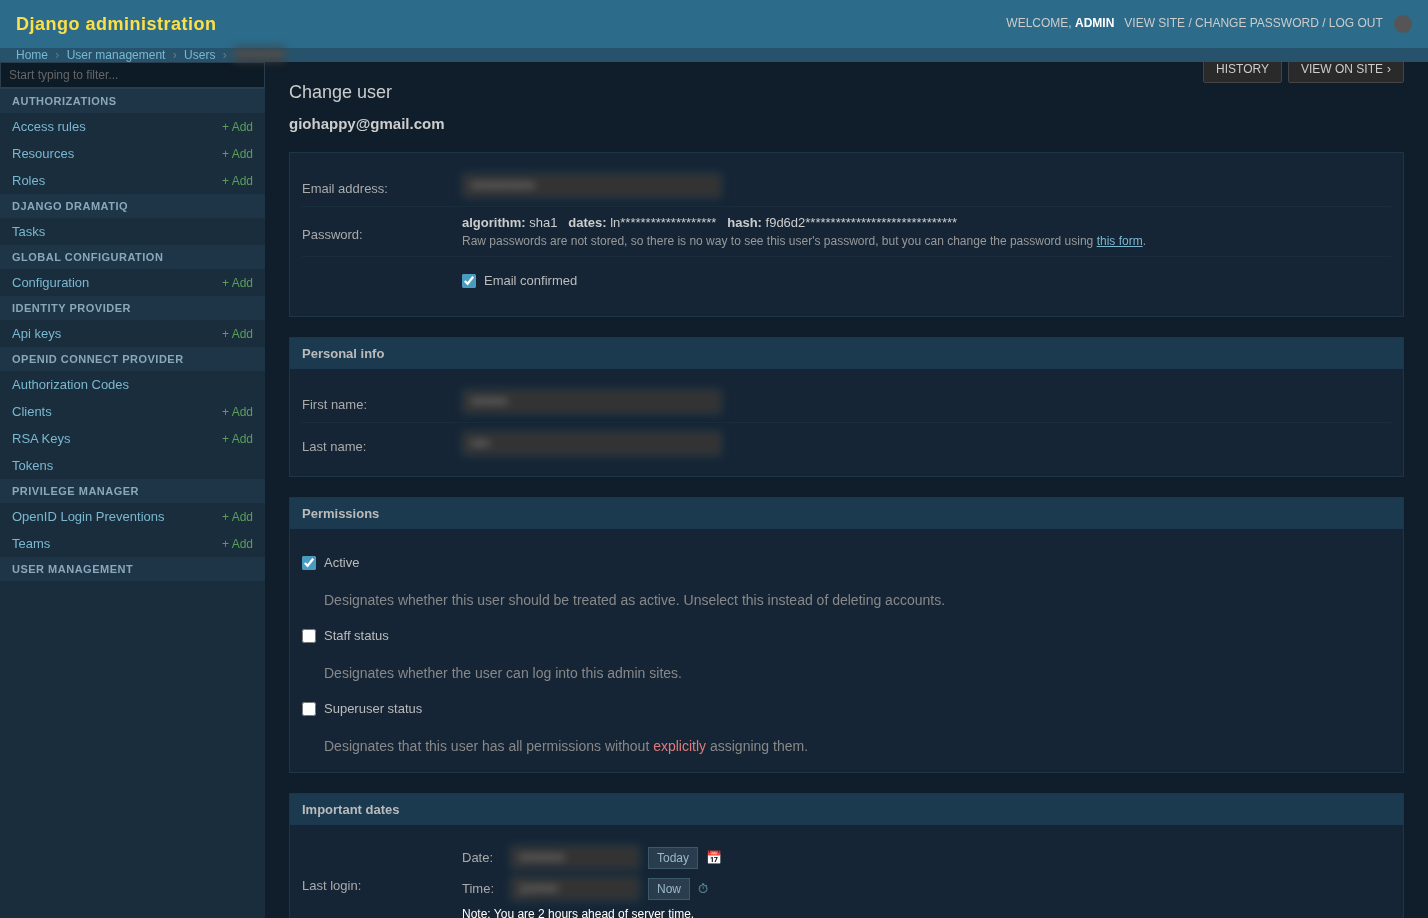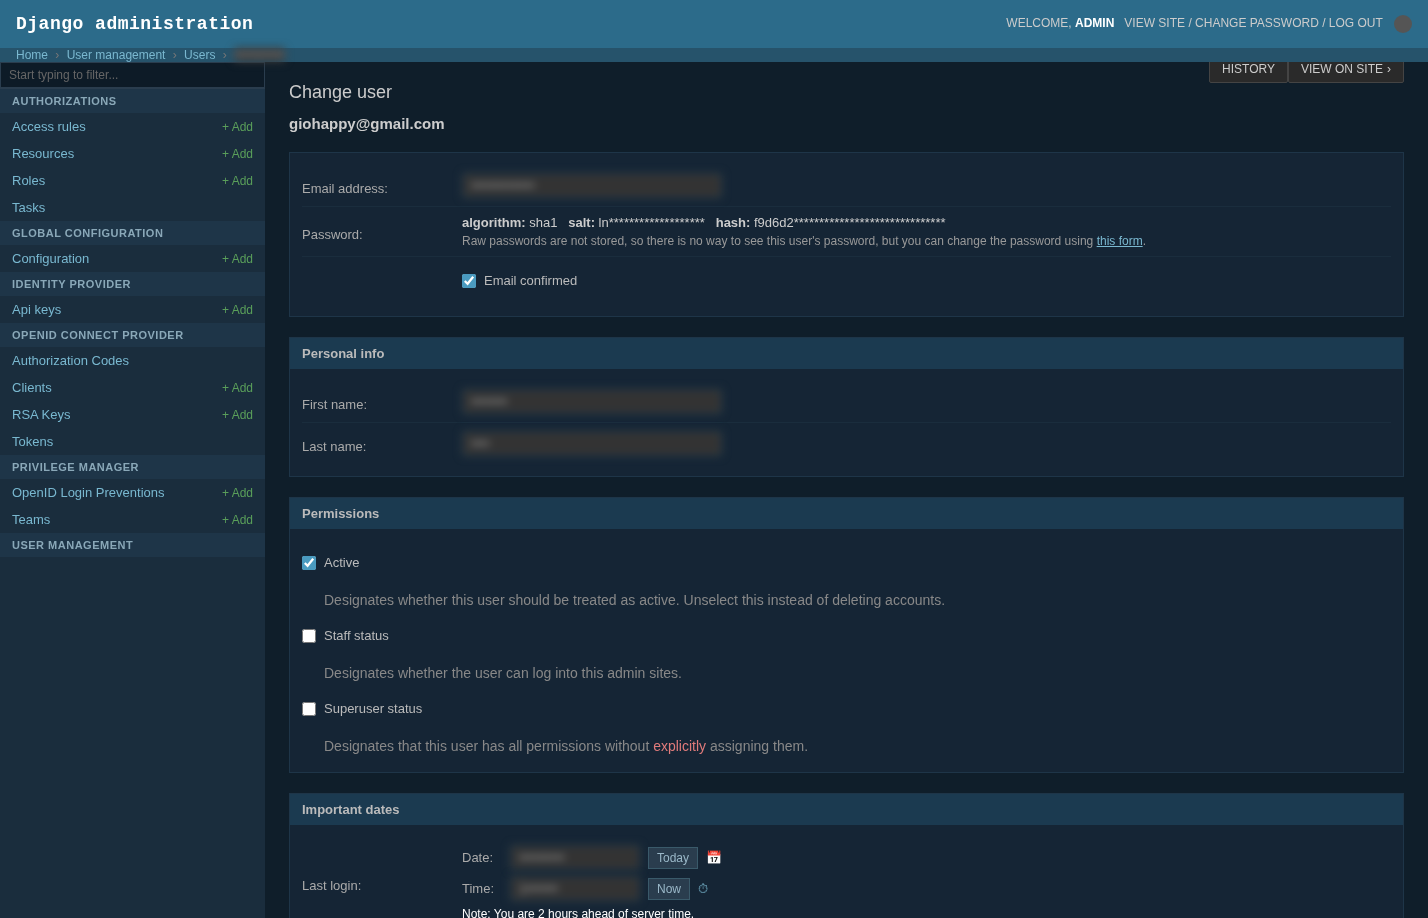--- a/index.html
+++ b/index.html
@@ -9,24 +9,23 @@
     .top-header {
       background: #2c6b8a;
       padding: 0 16px;
       height: 48px;
       display: flex;
       align-items: center;
       justify-content: space-between;
     }
     .top-header .brand {
       font-size: 18px;
-      color: #ffffff;
+      color: #fde047;
       font-weight: bold;
       letter-spacing: 0.5px;
-      font-family: Liberation Mono, monospace;
     }
     .top-header .user-actions {
       color: #ccc;
       font-size: 12px;
     }
     .top-header .user-actions a {
       color: #ccc;
       text-decoration: none;
     }
     .top-header .user-actions .username {
@@ -136,20 +135,21 @@
       font-size: 15px;
       color: #ccc;
       font-weight: bold;
       margin-bottom: 20px;
     }
 
     .action-buttons {
       float: right;
       margin-top: -60px;
       display: flex;
+      gap: 6px;
     }
 
     .btn-history {
       background: #2a2a2a;
       color: #ccc;
       border: 1px solid #444;
       padding: 6px 12px;
       cursor: pointer;
       font-size: 12px;
       border-radius: 2px;
@@ -334,20 +334,21 @@
     </div>
     <div class="sidebar-item">
       <a class="item-label">Resources</a>
       <a class="add-link">+ Add</a>
     </div>
     <div class="sidebar-item">
       <a class="item-label">Roles</a>
       <a class="add-link">+ Add</a>
     </div>
 
+    <div class="sidebar-section-header">DJANGO DRAMATIQ</div>
     <div class="sidebar-item">
       <a class="item-label">Tasks</a>
     </div>
 
     <div class="sidebar-section-header">GLOBAL CONFIGURATION</div>
     <div class="sidebar-item">
       <a class="item-label">Configuration</a>
       <a class="add-link">+ Add</a>
     </div>
 
@@ -410,21 +411,21 @@
           </div>
         </div>
 
         <div class="form-row">
           <div class="form-label">Password:</div>
           <div class="form-value">
             <div class="password-info">
               <strong>algorithm:</strong>
               <span>sha1</span>
               &nbsp;
-              <strong>salt:</strong>
+              <strong>dates:</strong>
               <span>ln*******************</span>
               &nbsp;
               <strong>hash:</strong>
               <span>f9d6d2******************************</span>
             </div>
             <div class="password-note">
               <span>Raw passwords are not stored, so there is no way to see this user's password, but you can change the password using</span>
               <a href="#">this form</a>.
             </div>
           </div>

